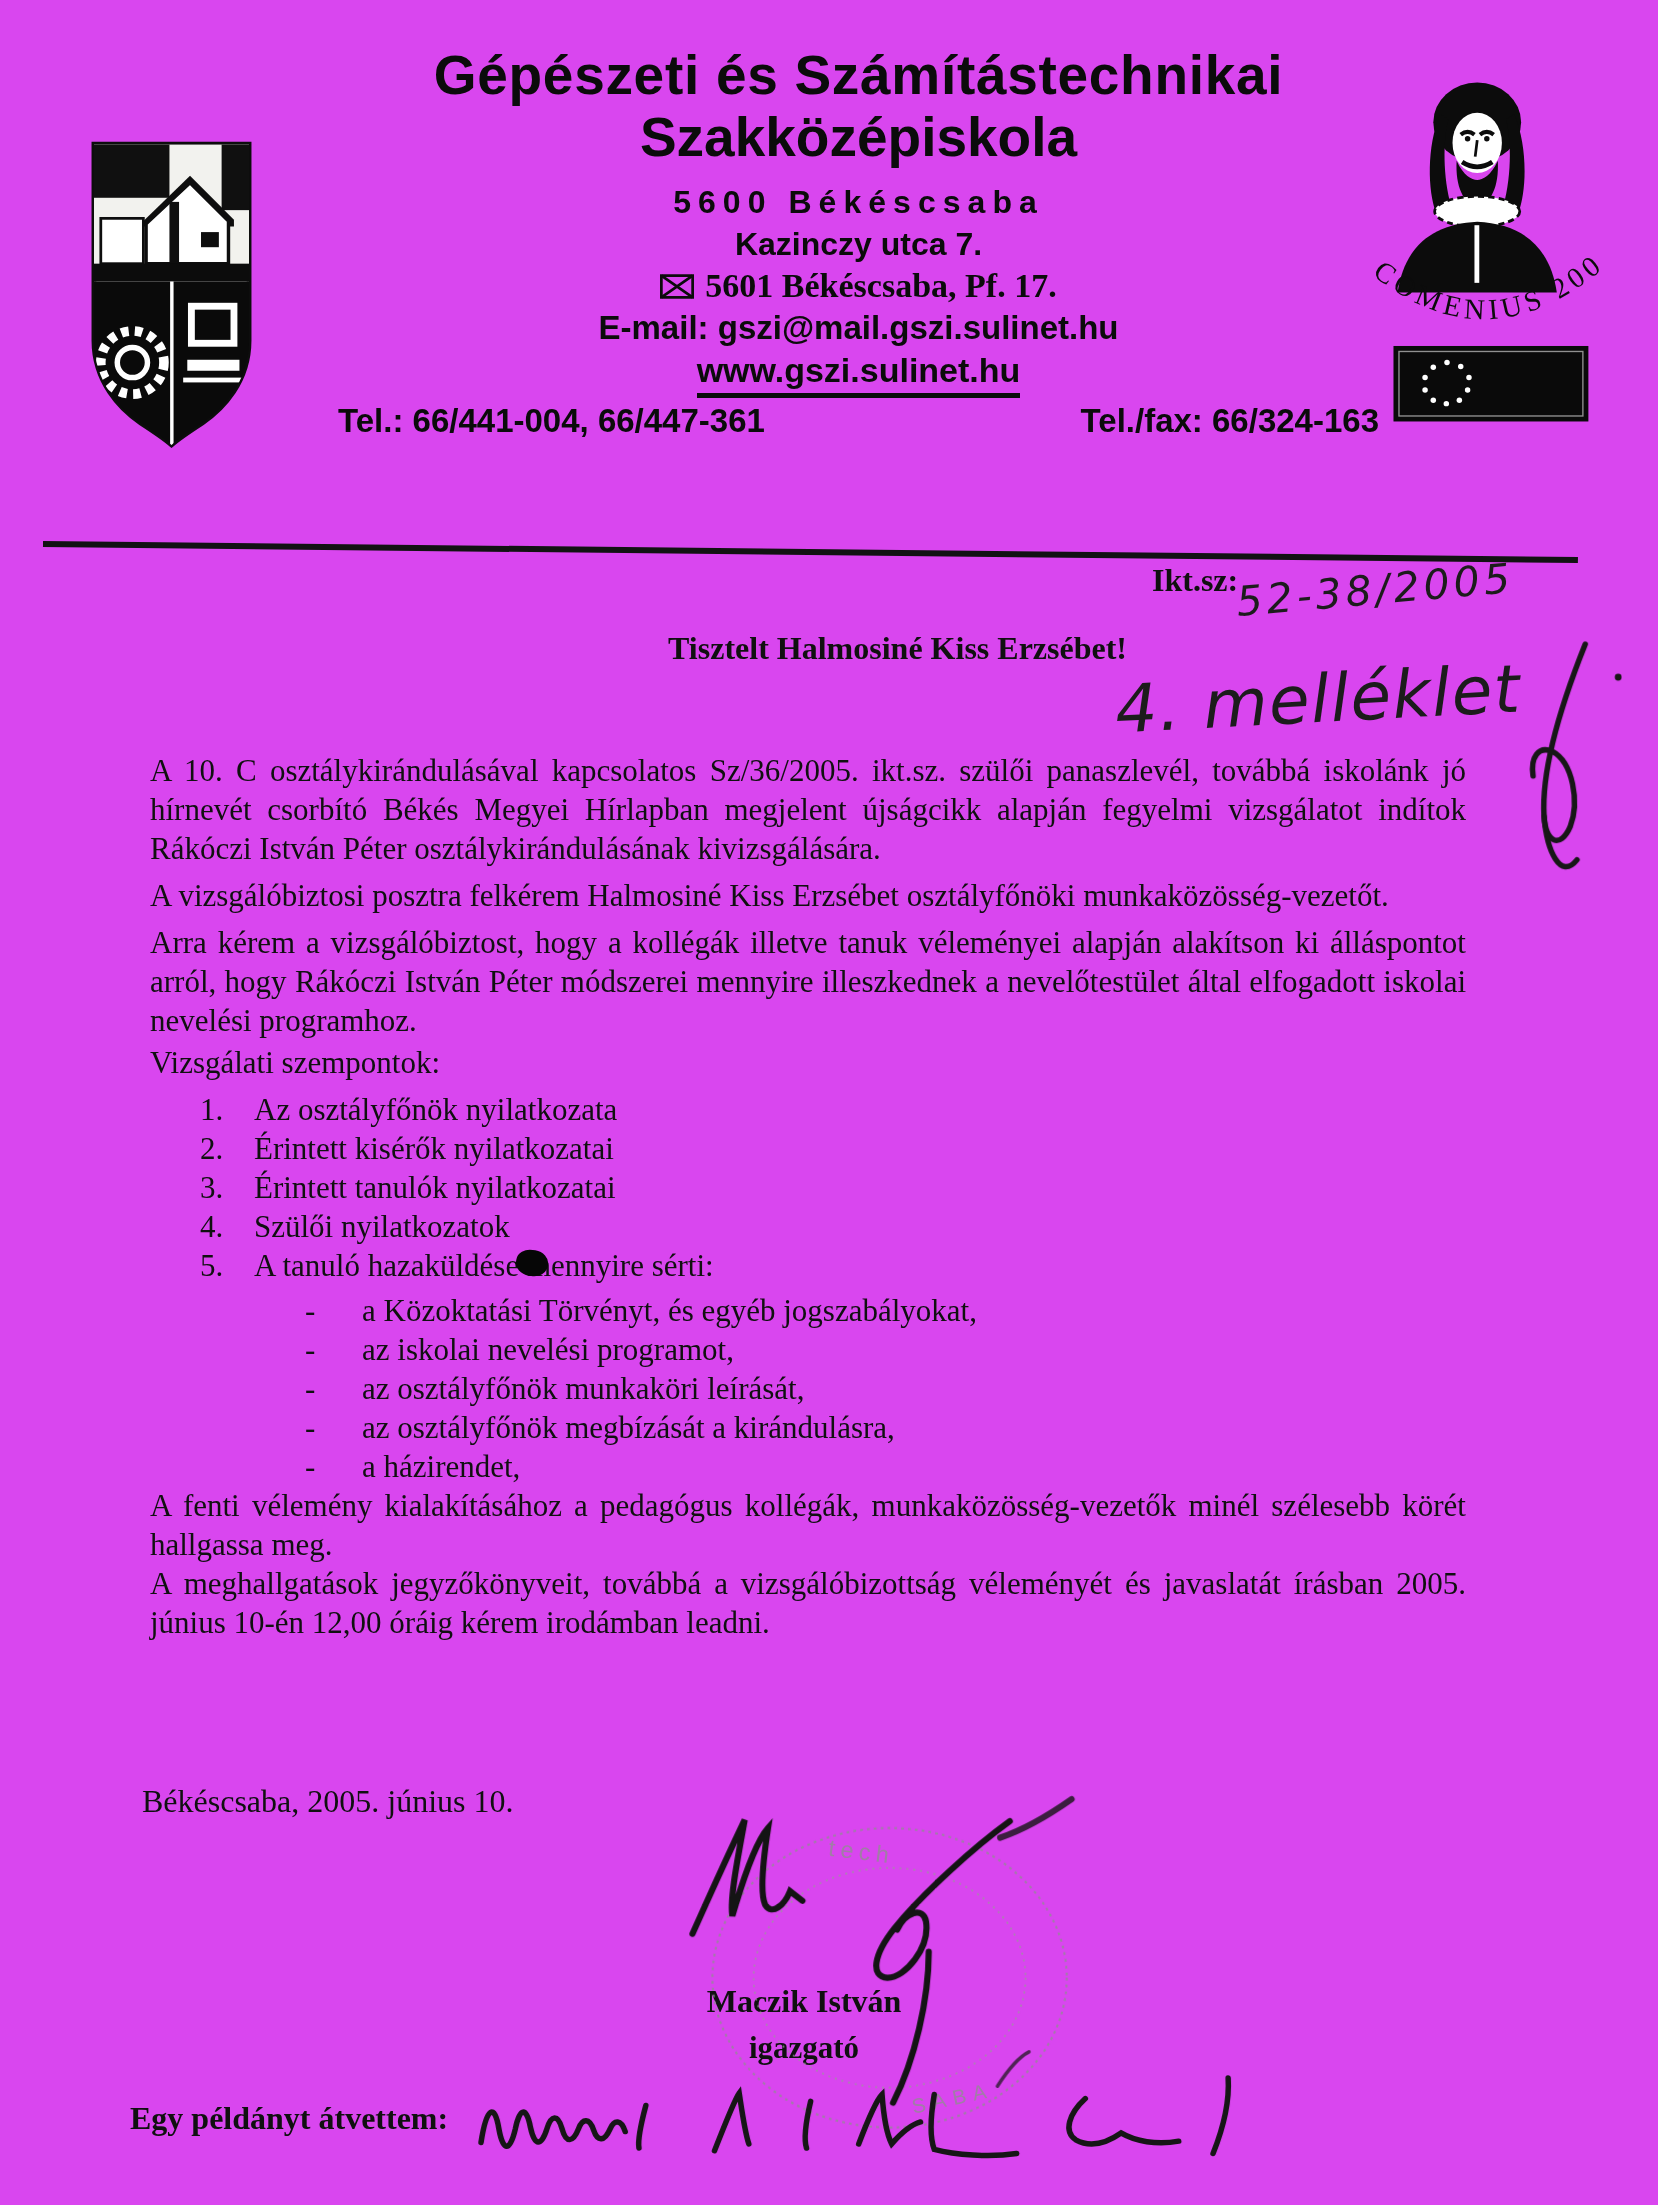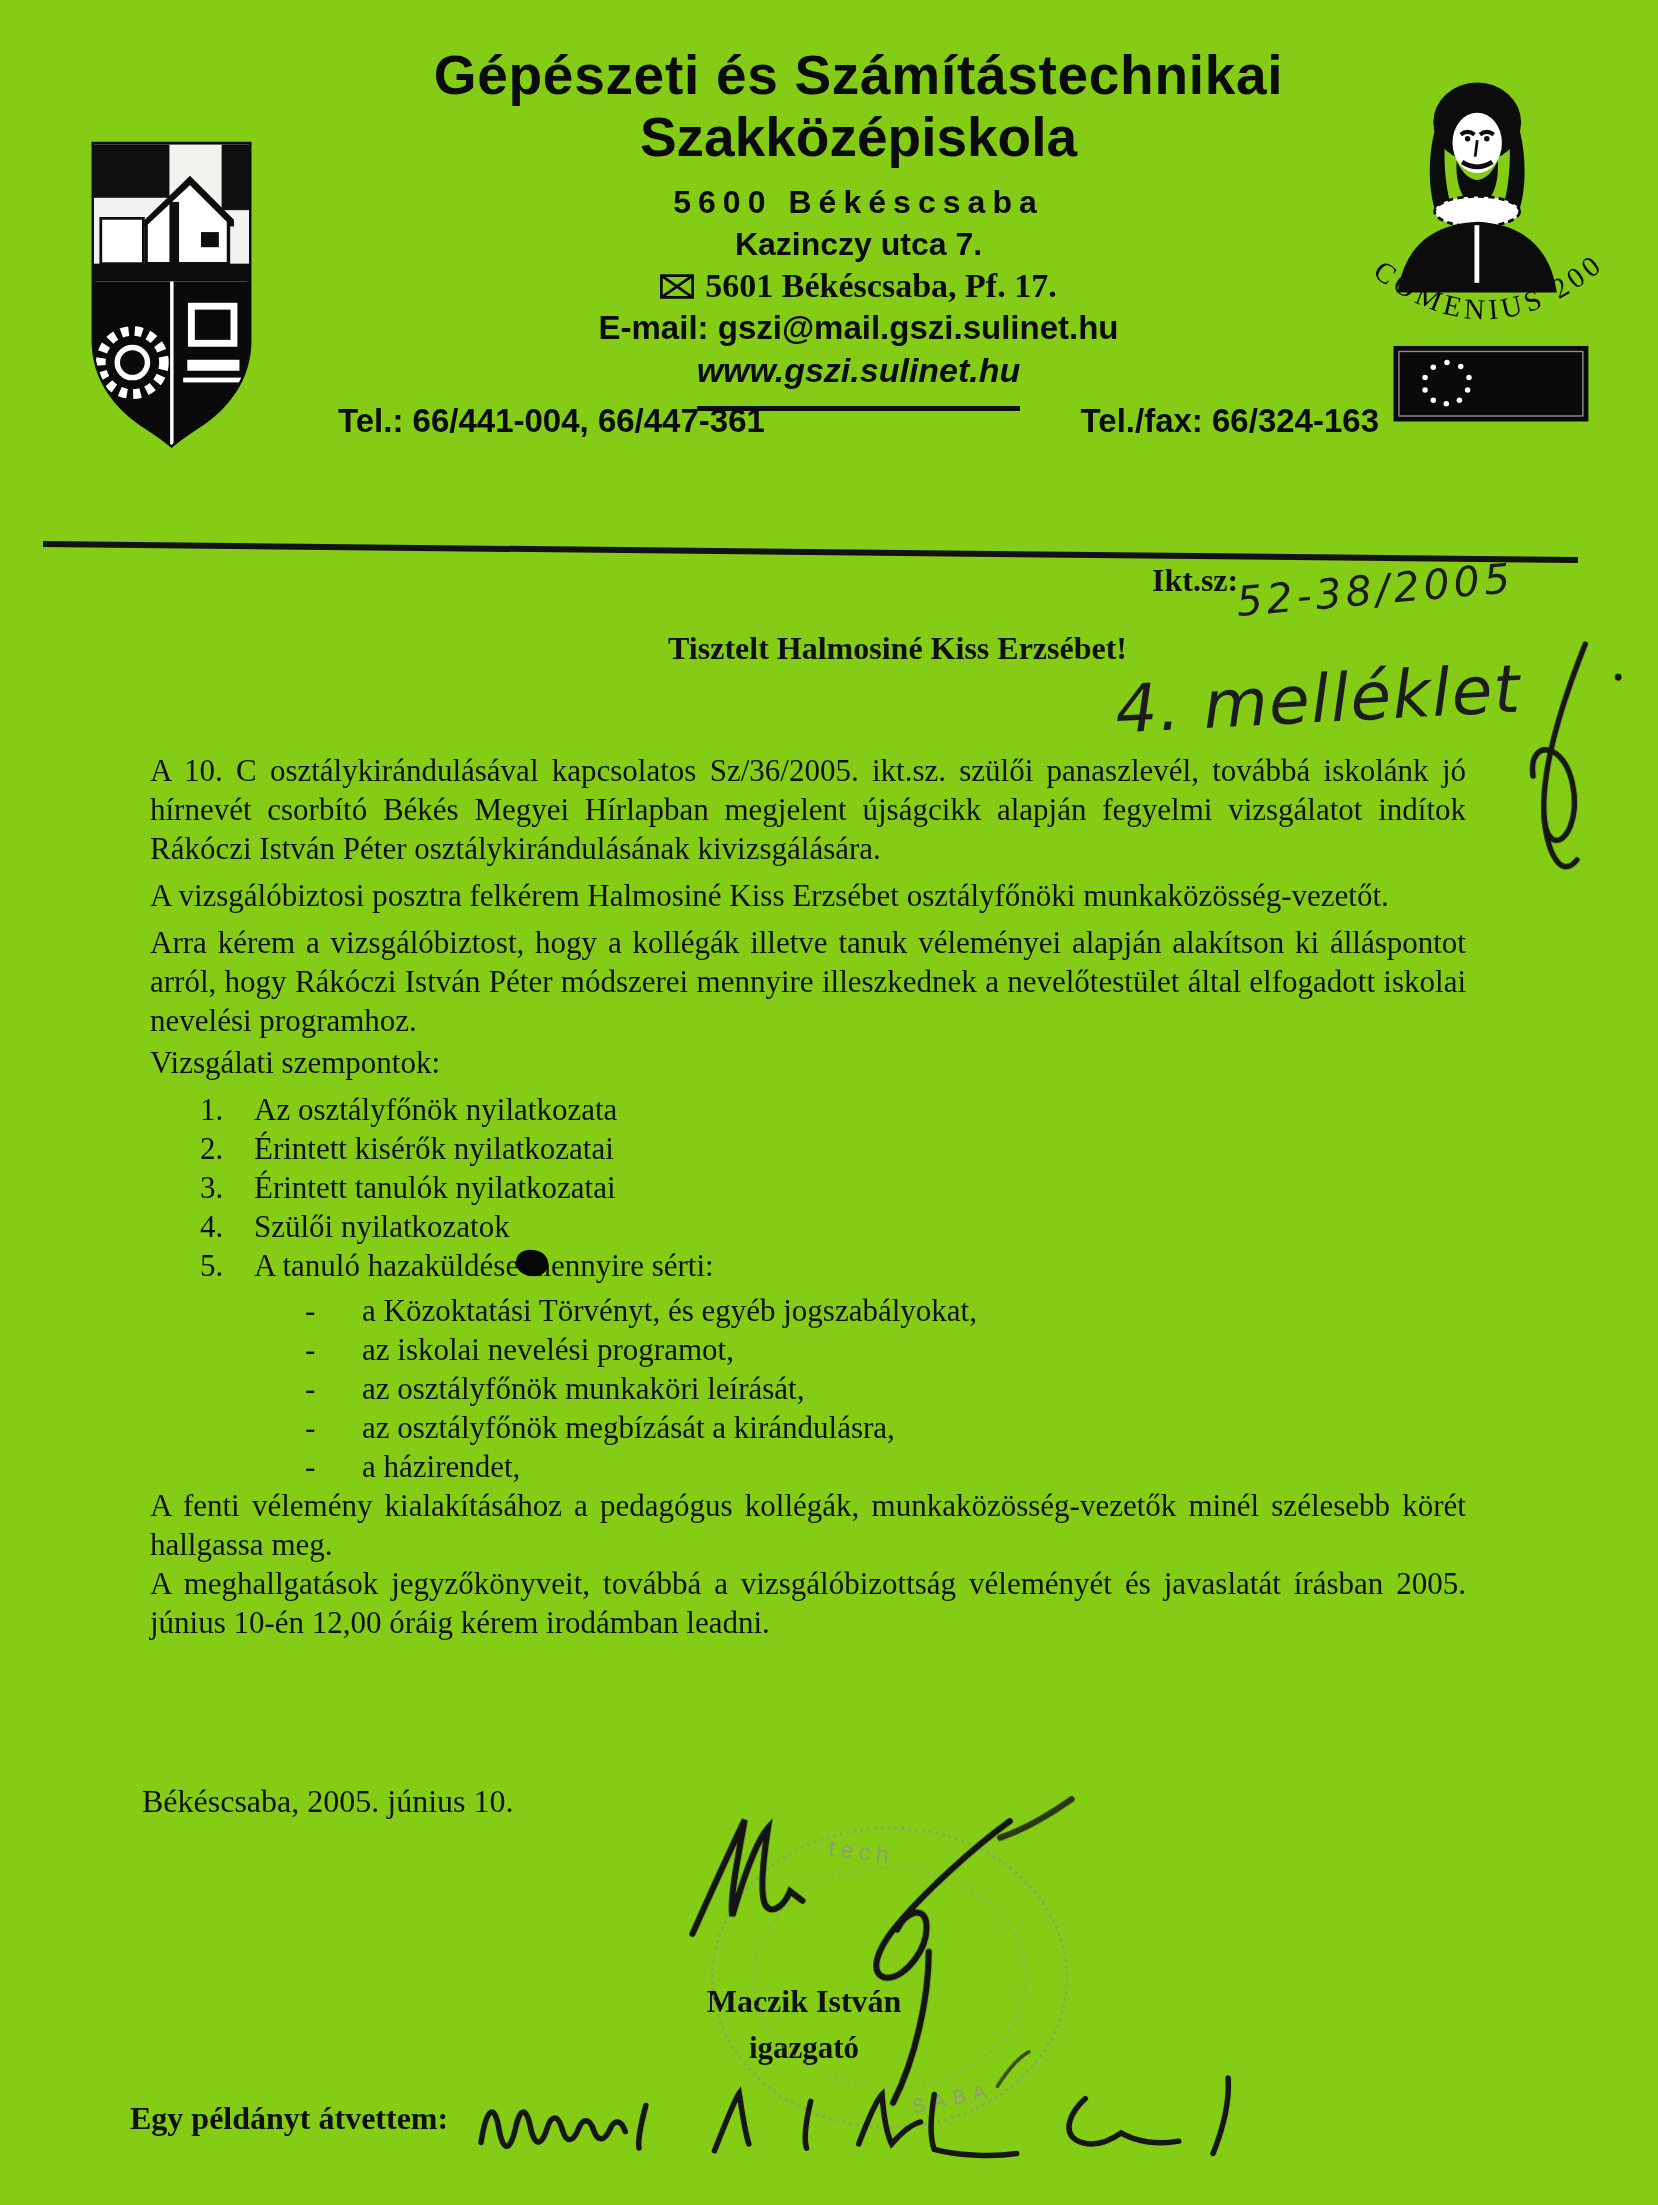--- a/index.html
+++ b/index.html
@@ -1,33 +1,33 @@
 <!DOCTYPE html>
 <html lang="hu" style="font-size:11px"><head>
 <meta charset="utf-8">
 <style>
   html,body { margin:0; padding:0; background:#d8d8d8; }
   .page {
     position:relative; width:1659px; height:2205px;
-    background:#84cc16; overflow:hidden;
+    background:#d946ef; overflow:hidden;
     font-family:"Liberation Serif", serif; color:#101010;
   }
   
   .crest { position:absolute; left:87px; top:136px; width:169px; height:313px; }
   .head  { position:absolute; left:323px; top:45px; width:1071px; text-align:center;
            font-family:"Liberation Sans", sans-serif; font-weight:bold; color:#0b0b0b; }
   .t1 { font-size:55px; line-height:1.12; letter-spacing:0.7px; }
   .t2 { font-size:55px; line-height:1.1; }
   .a1 { margin-top:16.5px; font-size:32px; letter-spacing:0.22em; }
   .a2 { margin-top:5.5px;  font-size:32px; }
   .a3 { margin-top:4.1px;  font-size:34px; font-family:"Liberation Serif", serif; }
   .a3 .env { display:inline-block; vertical-align:-1.4px; margin-right:11px; }
   .a4 { margin-top:2.7px;  font-size:33px; }
   .a5 { margin-top:4.1px;  font-size:34px; }
-  .www { border-bottom:5.5px solid #0b0b0b; padding-bottom:17px;font-style:italic; }
+  .www { border-bottom:5.5px solid #0b0b0b; padding-bottom:4px; }
   .telrow { margin-top:12px; font-size:33px; display:flex; justify-content:space-between; padding:0 15px; }
   .comenius { position:absolute; left:1374px; top:66px; width:227px; height:374px; }
   
   .rule { position:absolute; left:43px; top:541px; width:1535px; height:6.2px; background:#121212;
           transform:rotate(0.6deg); transform-origin:left center; }
   .iktsz { position:absolute; left:1152px; top:562px; font-weight:bold; font-size:32px; }
   .hand { font-family:"DejaVu Sans", sans-serif; font-style:italic; color:#1c1c1c; white-space:nowrap; }
   .handnum  { position:absolute; left:1236px; top:566px; font-size:41px; letter-spacing:4.1px; transform:rotate(-5deg); }
   .handnote { position:absolute; left:1115px; top:661px; font-size:66px; letter-spacing:1.4px; transform:rotate(-3deg); }
   

